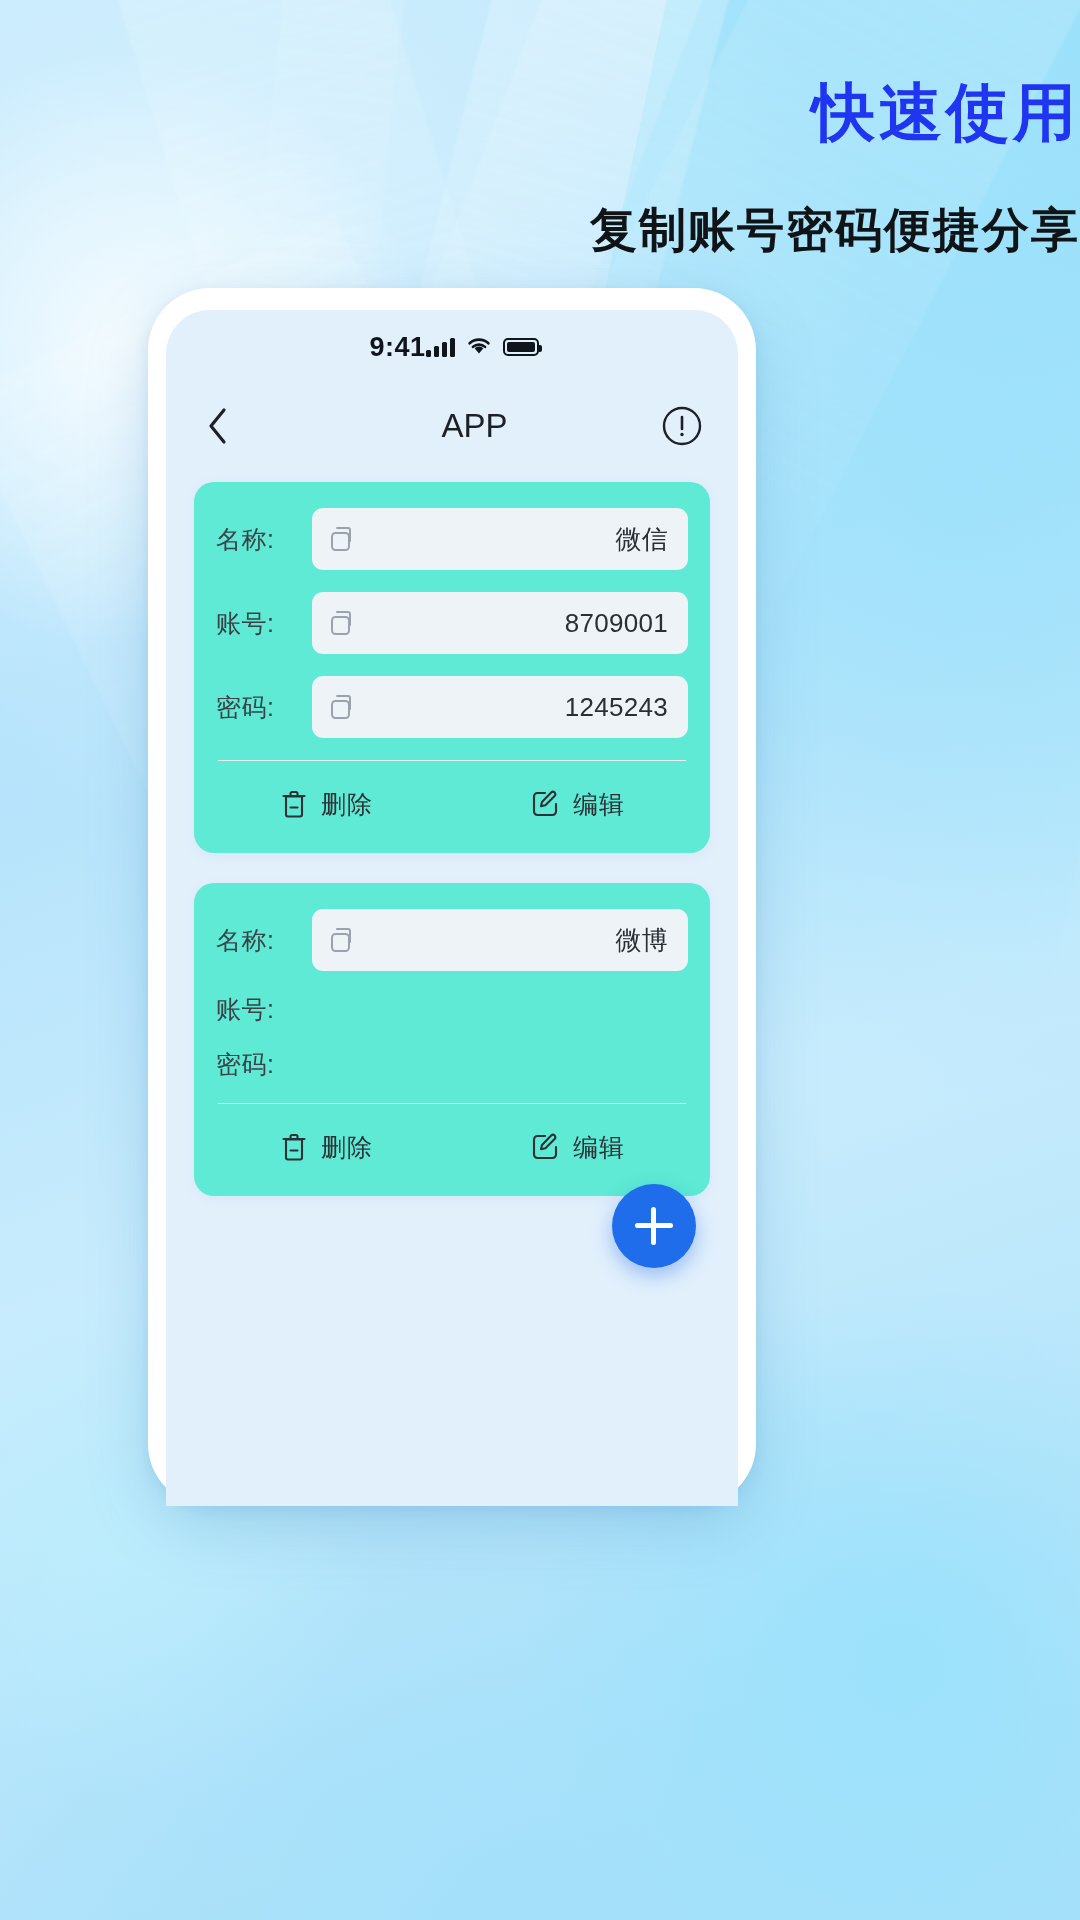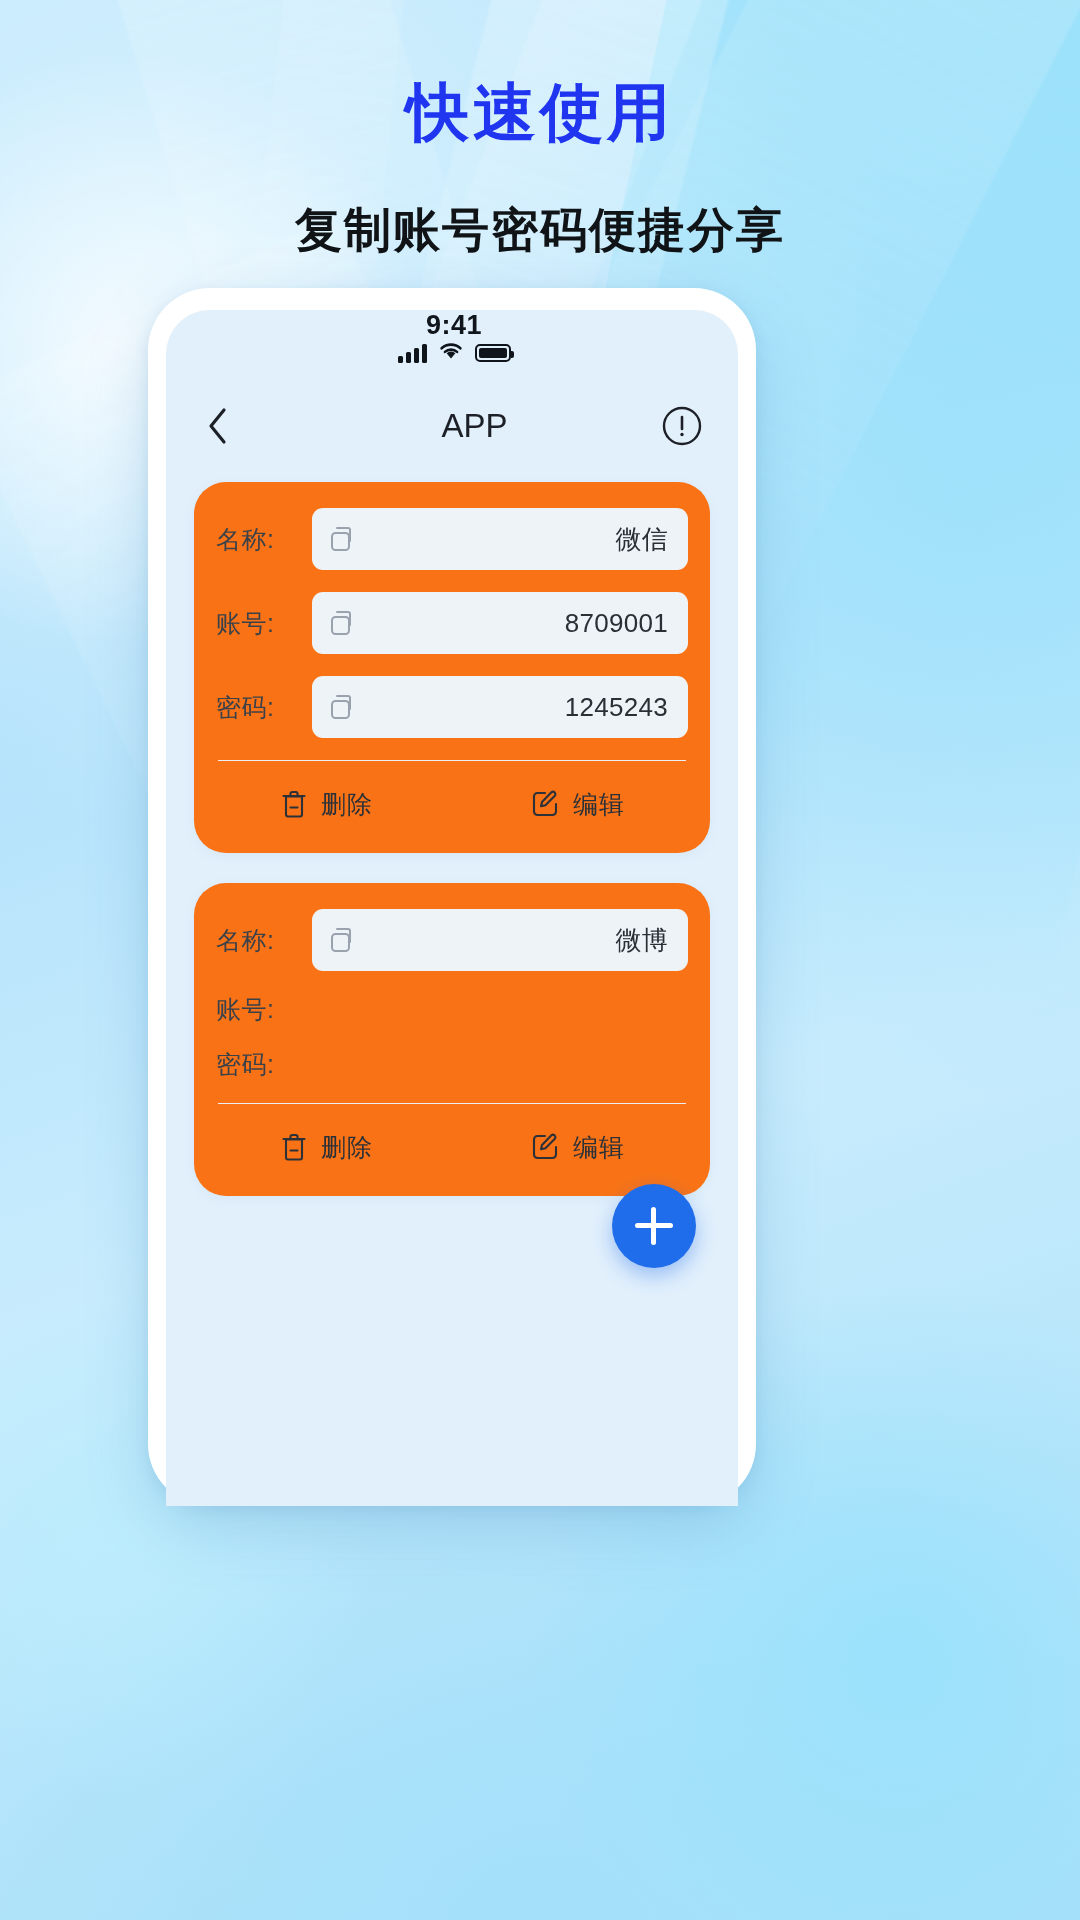--- a/index.html
+++ b/index.html
@@ -41,21 +41,21 @@
              background:radial-gradient(circle, rgba(152,226,252,.85), rgba(152,226,252,0) 70%); }
   .glow.g3 { left:-140px; bottom:120px; width:520px; height:520px;
              background:radial-gradient(circle, rgba(188,238,253,.8), rgba(188,238,253,0) 70%); }
   .teal-wash {
     position:absolute; right:-5%; top:0; width:55%; height:62%;
     background:linear-gradient(200deg, rgba(130,222,250,.55), rgba(130,222,250,0) 70%);
     transform:skewX(-12deg);
   }
 
   
-  .headings { position:absolute; left:0; right:0; top:78px; z-index:3; text-align:center; }
+  .headings { position:absolute; left:0; right:0; top:78px; z-index:3; text-align:right; }
   .title {
     font-size:63px; font-weight:bold; color:#1f35f0; letter-spacing:4px;
     line-height:1.1;
   }
   .subtitle {
     margin-top:52px;
     font-size:47px; font-weight:bold; color:#111417; letter-spacing:2px;
   }
 
   
@@ -68,23 +68,22 @@
   .screen {
     width:100%; height:100%;
     background:#e2f0fc;
     border-radius:44px 44px 0 0;
     overflow:hidden;
     position:relative;
   }
 
   
   .statusbar {
-    height:74px; display:flex; align-items:center; justify-content:flex-start;
+    height:74px; display:flex; align-items:center; justify-content:center;
     padding:0 36px 0 40px;
-    flex-direction:column;
   }
   .sb-time { font-size:27px; font-weight:bold; color:#10151c; letter-spacing:.5px; }
   .sb-icons { display:flex; align-items:center; gap:11px; }
   .ic-signal { display:flex; align-items:flex-end; gap:3px; height:20px; }
   .ic-signal i { width:5px; background:#10151c; border-radius:1.5px; display:block; }
   .ic-signal i:nth-child(1){ height:7px; }
   .ic-signal i:nth-child(2){ height:11px; }
   .ic-signal i:nth-child(3){ height:15px; }
   .ic-signal i:nth-child(4){ height:19px; }
   .ic-batt {
@@ -105,21 +104,21 @@
   .nav-title {
     position:absolute; left:0; right:0; text-align:center;
     font-size:33px; font-weight:500; color:#1d2127; pointer-events:none;padding-left:45px;
   }
   .nav-back { width:44px; height:44px; display:flex; align-items:center; justify-content:center; position:relative; z-index:2; }
   .nav-info { width:44px; height:44px; display:flex; align-items:center; justify-content:center; position:relative; z-index:2; }
 
   
   .card-area { padding:14px 28px 0 28px; }
   .card {
-    background:#f97316; border-radius:32px; padding:26px 22px 6px 22px;
+    background:#5eead4; border-radius:20px; padding:26px 22px 6px 22px;
     margin-bottom:30px;
     box-shadow:0 3px 12px rgba(125,165,200,.10);
   }
   .field-row { display:flex; align-items:center; margin-bottom:22px; }
   .field-label {
     width:96px; flex:0 0 96px;
     font-size:25px; color:#3b4149; letter-spacing:.5px;
   }
   .field-box {
     flex:1; height:62px; background:#eef3f8; border-radius:11px;

